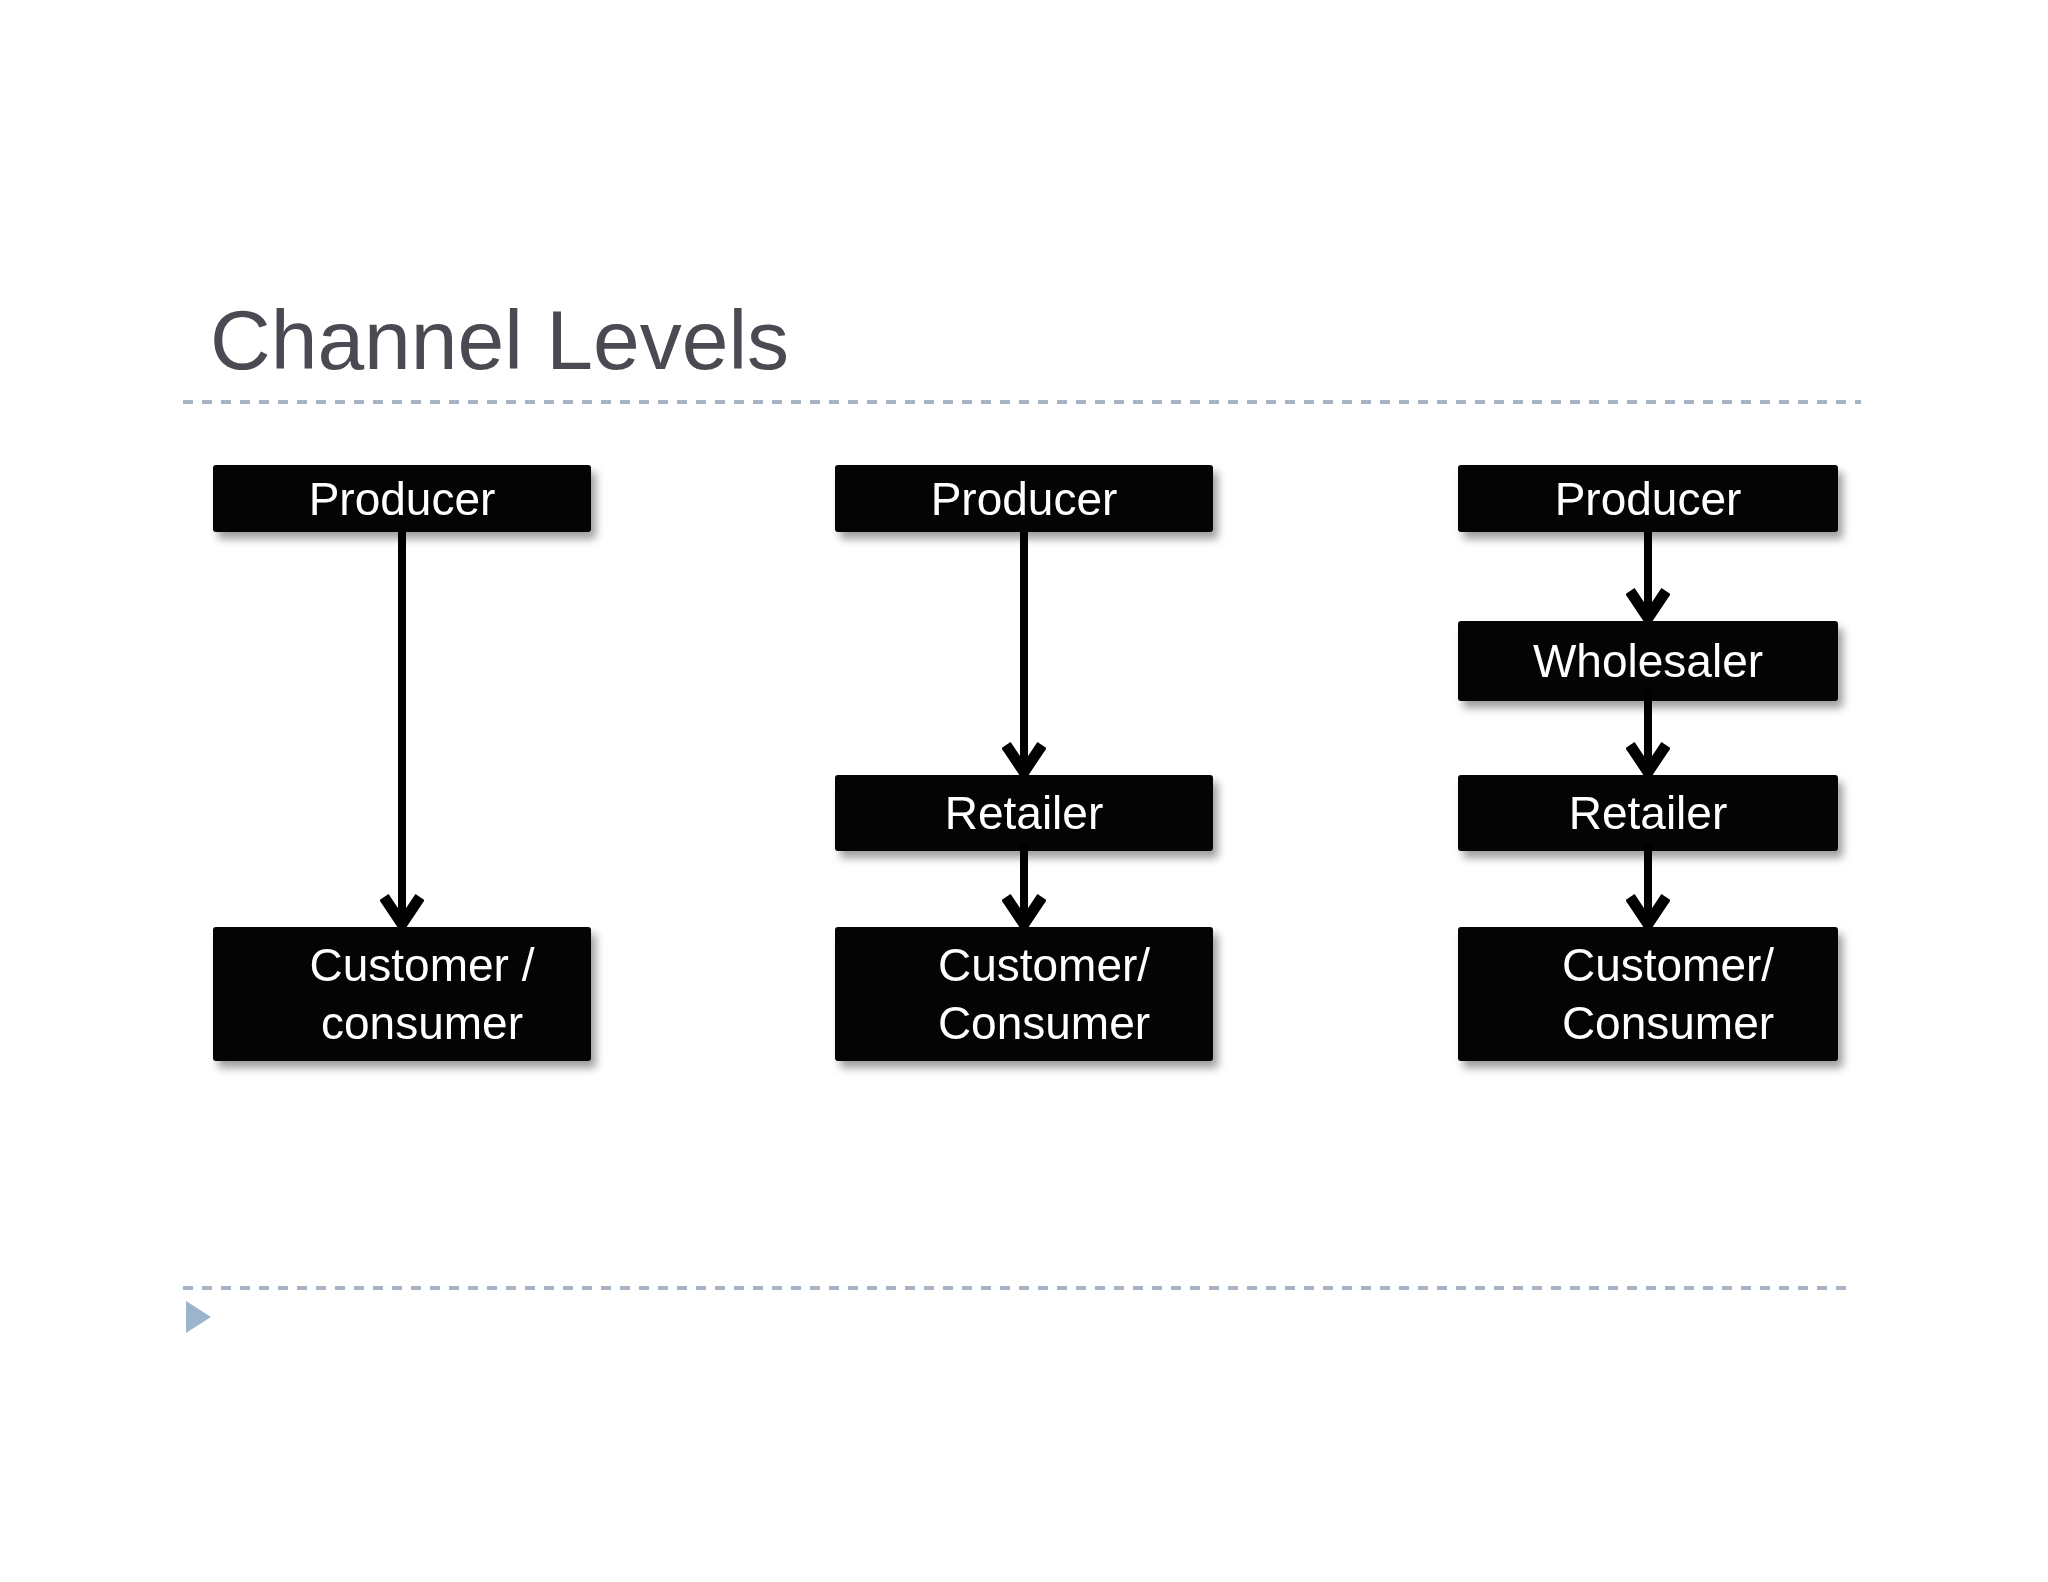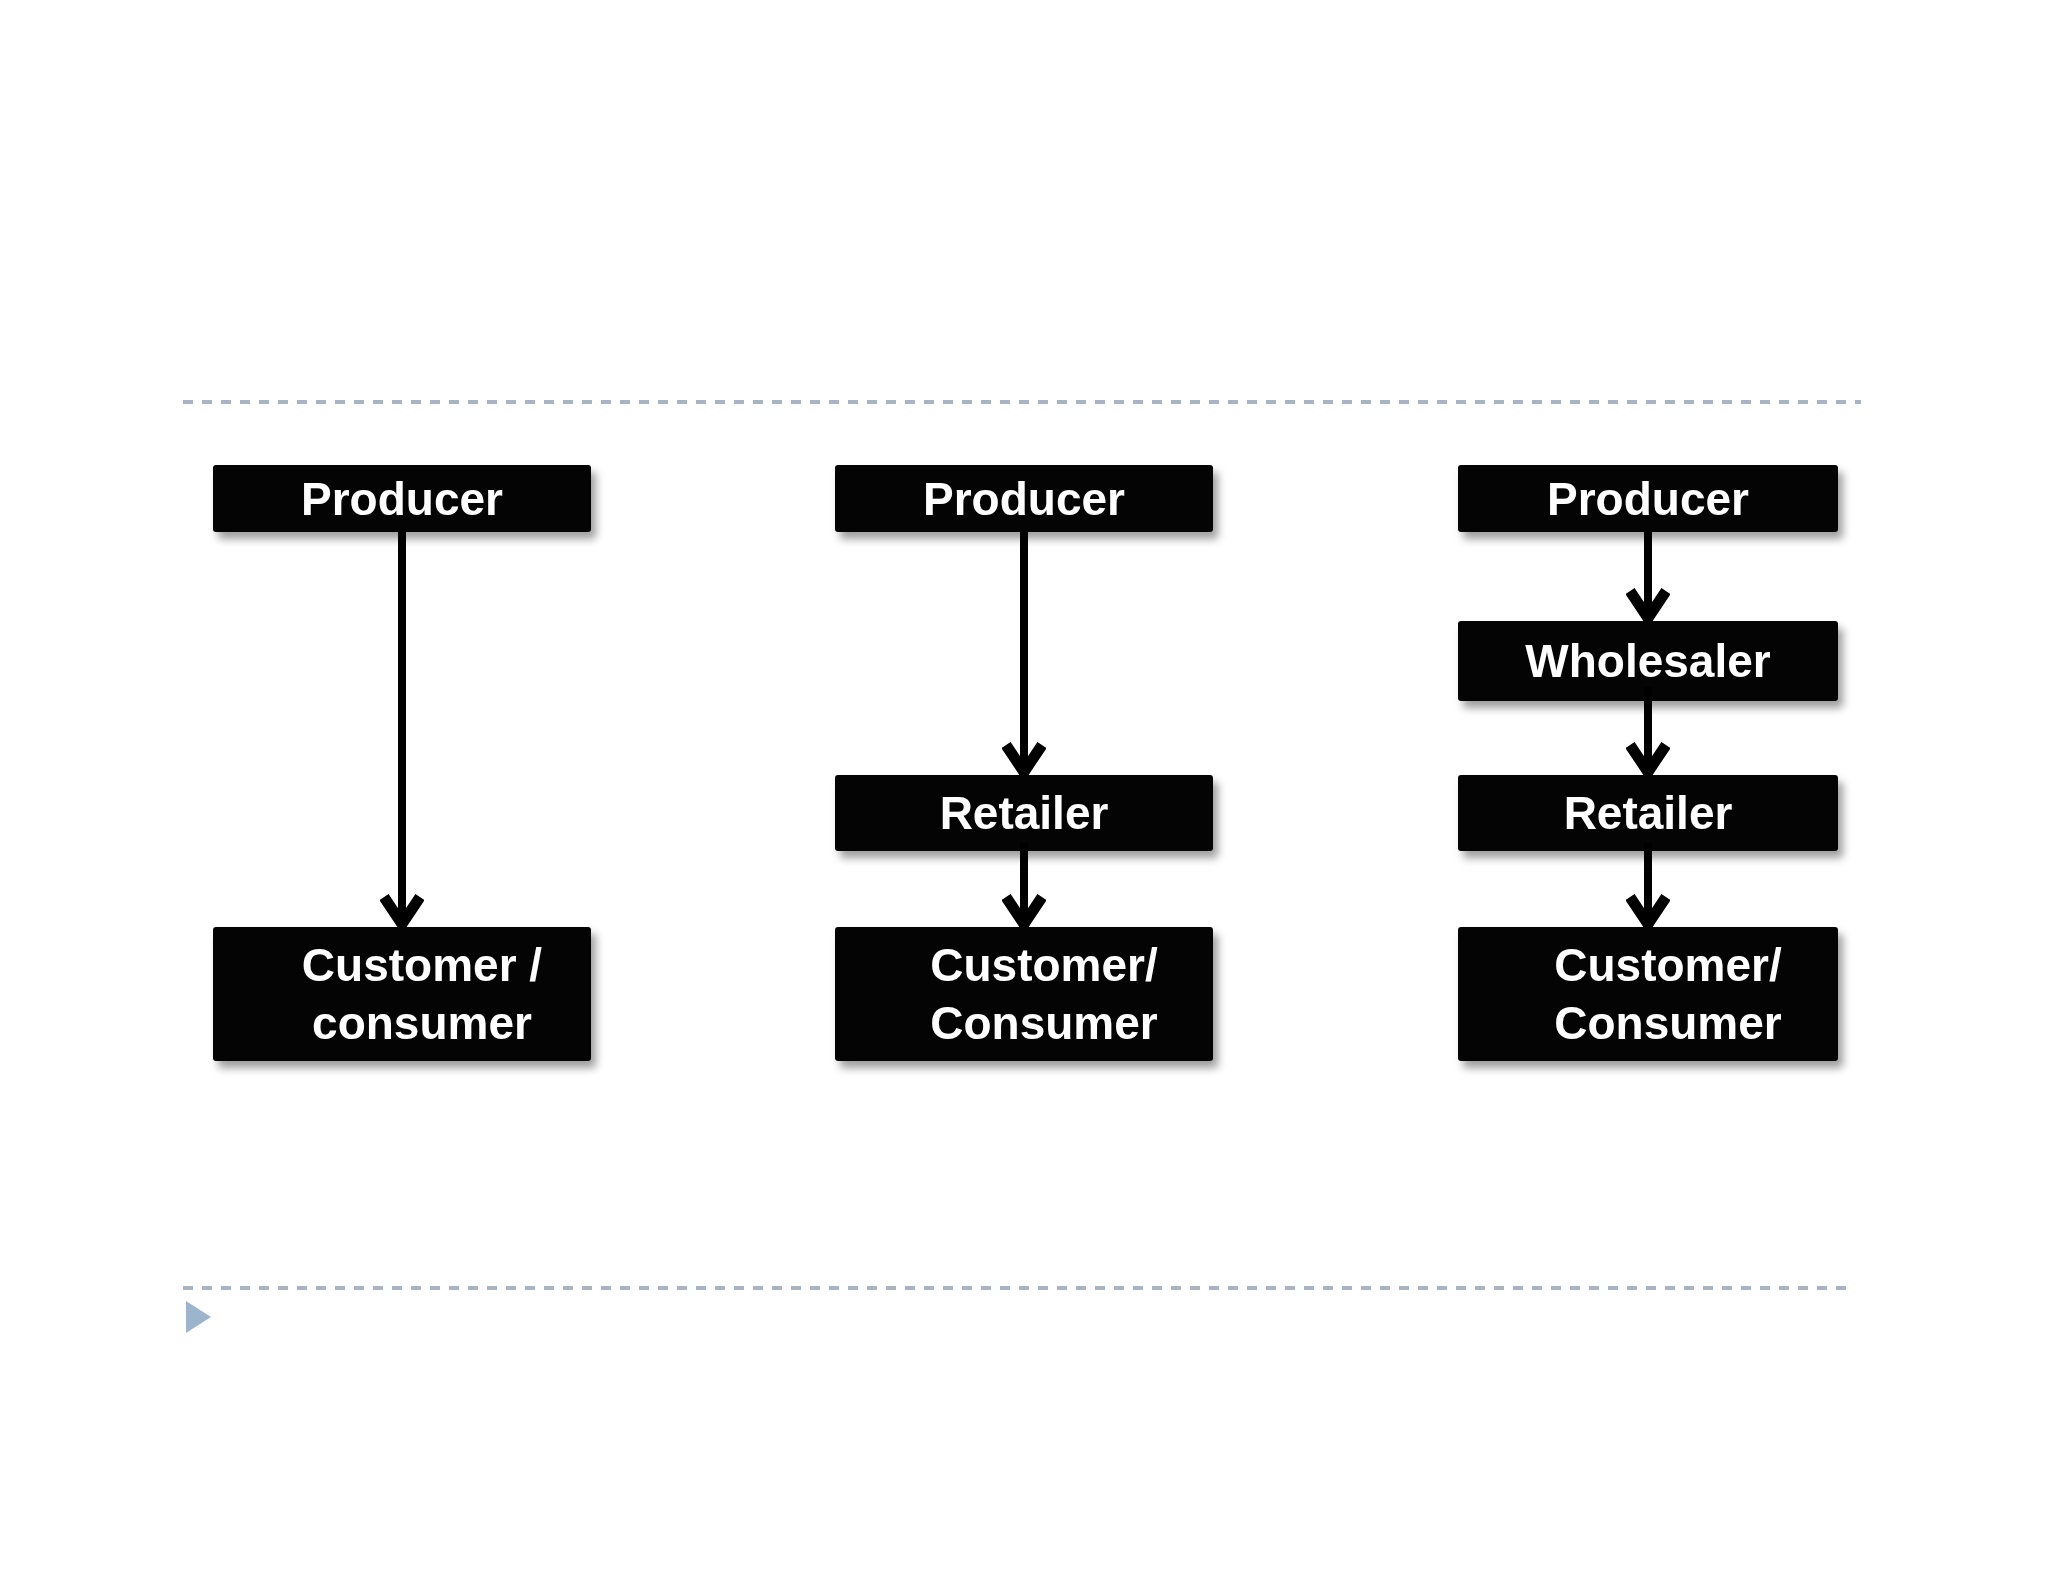--- a/index.html
+++ b/index.html
@@ -39,21 +39,21 @@
     border-bottom:16px solid transparent;
   }
   .column{position:absolute;top:0;height:100%;}
   .col1{left:213px;width:378px;}
   .col2{left:835px;width:378px;}
   .col3{left:1458px;width:380px;}
   .node{
     position:absolute;left:0;right:0;
     background:var(--node-bg,#040404);
     color:var(--node-text,#ffffff);
-    font-weight:bold;
+    font-weight:normal;
     font-size:46px;
     line-height:58px;
     display:flex;align-items:center;justify-content:center;
     text-align:center;
     white-space:pre-line;
     border-radius:3px;
     box-shadow:5px 7px 9px rgba(0,0,0,0.38);
   }
   .n-producer{top:465px;height:67px;}
   .n-wholesaler{top:621px;height:80px;}
@@ -77,20 +77,21 @@
     fill:none;
     stroke:var(--arrow-color,#000000);
     stroke-width:11;
   }
 </style>
 </head>
 <body>
 
 <div class="slide">
 
+  <h1 class="title">Channel Levels</h1>
   <div class="divider top"></div>
 
   <div class="column col1">
     <div class="node n-producer">Producer</div>
     <svg class="arrow" style="top:532px" width="44" height="395">
       <rect x="18" y="0" width="8" height="387"></rect>
       <polyline points="4,365 22,392 40,365"></polyline>
     </svg>
     <div class="node n-customer">Customer /
 consumer</div>

